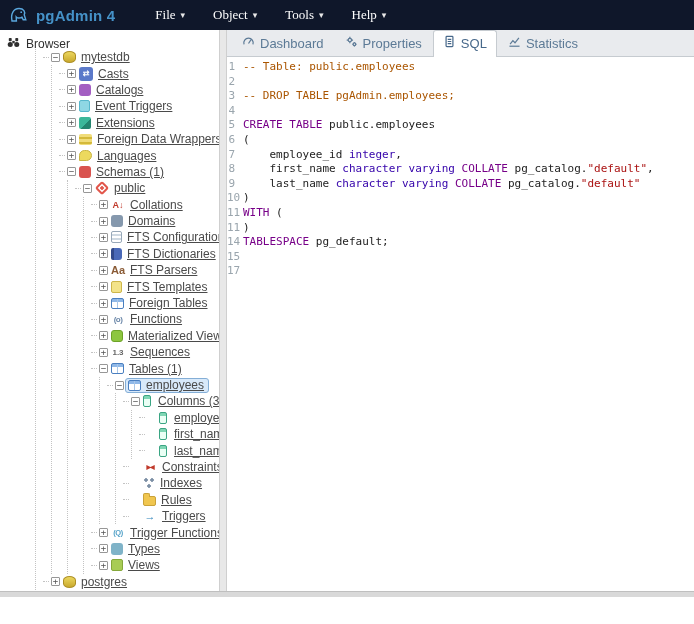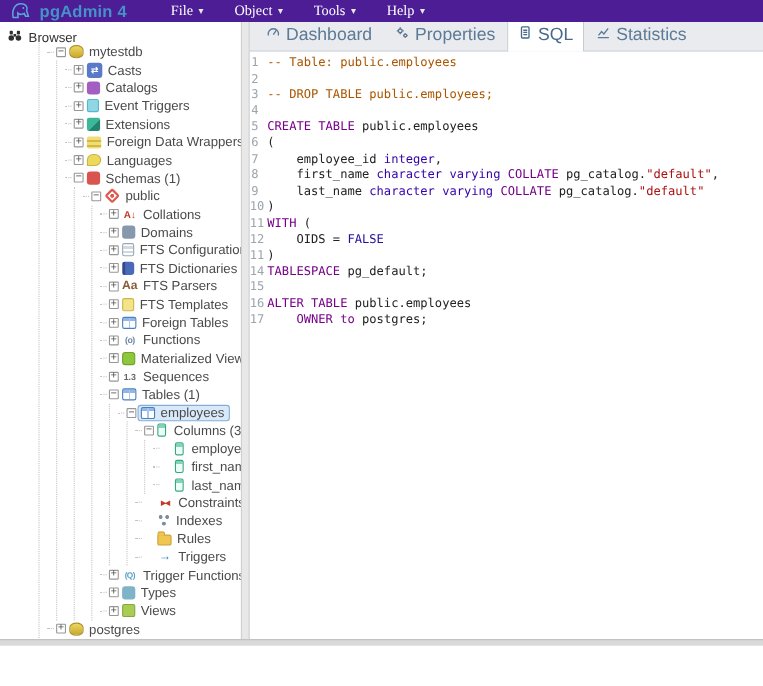--- a/index.html
+++ b/index.html
@@ -1,21 +1,21 @@
 <!DOCTYPE html>
 <html><head>
 <meta charset="utf-8">
 <style>
   * { margin:0; padding:0; box-sizing:border-box; }
   html,body { width:694px; height:624px; overflow:hidden; background:#fff;
               font-family:"Liberation Sans", sans-serif; }
   .app { width:694px; height:624px; display:flex; flex-direction:column; background:#fff; }
 
   
-  .titlebar { height:20px; background:#4c1d95; display:flex; align-items:center; padding-left:8px; flex:none; }
+  .titlebar { height:30px; background:#0f172a; display:flex; align-items:center; padding-left:8px; flex:none; }
   .logo { width:22px; height:22px; display:inline-flex; margin-right:6px; }
   .apptitle { color:#4592c8; font-size:15px; font-weight:bold; letter-spacing:.2px; }
   .menus { display:flex; margin-left:26px; }
   .menu { background:none; border:none; color:#fff; font-size:13px; font-family:Liberation Serif, serif;
           display:inline-flex; align-items:center; gap:5px; padding:4px 14px; cursor:pointer; }
   .menu .caret { font-size:9px; color:#e8e8e8; }
 
   
   .workspace { display:flex; height:561px; flex:none; }
   .sidebar { width:219px; flex:none; background:#fff; display:flex; flex-direction:column; overflow:hidden; }
@@ -26,21 +26,21 @@
                     padding-left:7px; font-size:12px; color:#2f2f2f; background:#fff; }
 
   
   .tree { flex:1; overflow:hidden; padding-left:27px; margin-top:-8px; font-size:12px; color:#4a4a4a; }
   .row { display:flex; align-items:center; height:16.4px; white-space:nowrap; cursor:pointer; }
   .row::before { content:""; width:6px; border-top:1px dotted #c3c3c3; margin-right:2px; flex:none; }
   .tw { width:9px; height:9px; flex:none; border:1px solid #979797; border-radius:1px; background:#fff;
         color:#555; font:400 9px/7px "DejaVu Sans Mono", monospace; text-align:center; margin-right:3px; }
   .sp { width:12px; flex:none; }
   .kids { margin-left:8px; padding-left:7px; border-left:1px dotted #c3c3c3; }
-  .lbl { padding-left:1px; }
+  .lbl { padding-left:1px;text-decoration:underline; }
   .selbox { display:inline-flex; align-items:center; background:#d8e9fa; border:1px solid #84aed6;
             border-radius:3px; padding:0 4px 0 2px; height:15px; margin-left:-2px; }
 
   
   .ti { width:14px; height:14px; margin-right:4px; flex:none; display:inline-flex; align-items:center;
         justify-content:center; font:700 8px "Liberation Sans", sans-serif; }
   .ti-database { width:13px; height:12px; background:linear-gradient(#ecd75e,#c9a92e); border:1px solid #ad8f25; border-radius:50%/35%; }
   .ti-casts { background:#5b79c9; border-radius:3px; color:#fff; font-size:8px; }
   .ti-catalogs { background:#a35ec2; border-radius:3px; width:12px; height:12px; }
   .ti-event-triggers { background:#8fd7e4; border:1px solid #58b7cc; border-radius:2px; width:11px; height:12px; }
@@ -75,21 +75,21 @@
   .ti-folder::before { content:""; position:absolute; top:-4px; left:-1px; width:5px; height:3px;
                background:#f0c64f; border:1px solid #caa239; border-bottom:none; border-radius:2px 2px 0 0; }
   .ti-triggers { color:#2980b9; font-size:11px; font-weight:bold; }
   .ti-trigger-functions { color:#56a3c9; font-size:7.5px; letter-spacing:-.5px; }
   .ti-types { background:#7fb3c8; border-radius:3px; width:12px; height:12px; }
   .ti-views { background:#a8cc55; border:1px solid #85a83b; border-radius:2px; width:12px; height:12px; }
 
   
   .tabbar { height:27px; flex:none; background:#e9ebee; border-bottom:1px solid #c6cbd0;
             display:flex; align-items:flex-end; padding:3px 0 0 5px; }
-  .tab { display:inline-flex; align-items:center; gap:5px; font-family:inherit; font-size:16px; color:#5c7a96;
+  .tab { display:inline-flex; align-items:center; gap:5px; font-family:inherit; font-size:13px; color:#5c7a96;
          background:none; border:1px solid transparent; border-bottom:none; padding:4px 9px 5px; margin-right:1px;
          border-radius:3px 3px 0 0; cursor:pointer; }
   .tab.active { background:#fff; border-color:#c6cbd0; color:#47688a; margin-bottom:-1px; padding-bottom:6px; }
   .tab svg { flex:none; }
 
   
   .code { flex:1; background:#fff; padding-top:3px; overflow:hidden;
           font:11px/14.6px "DejaVu Sans Mono", monospace; color:#222; }
   .cl { display:flex; height:14.6px; }
   .ln { width:16px; flex:none; text-align:right; color:#9aa5ad; padding-right:8px; }
@@ -373,21 +373,21 @@
           <div class="cl">
             <span class="ln">1</span>
             <span class="ct"><span class="tok-com">-- Table: public.employees</span></span>
           </div>
           <div class="cl">
             <span class="ln">2</span>
             <span class="ct"></span>
           </div>
           <div class="cl">
             <span class="ln">3</span>
-            <span class="ct"><span class="tok-com">-- DROP TABLE public.employees;</span></span>
+            <span class="ct"><span class="tok-com">-- DROP TABLE pgAdmin.employees;</span></span>
           </div>
           <div class="cl">
             <span class="ln">4</span>
             <span class="ct"></span>
           </div>
           <div class="cl">
             <span class="ln">5</span>
             <span class="ct"><span class="tok-kw">CREATE TABLE</span><span class="tok-pl"> public.employees</span></span>
           </div>
           <div class="cl">
@@ -408,42 +408,33 @@
           </div>
           <div class="cl">
             <span class="ln">10</span>
             <span class="ct"><span class="tok-pl">)</span></span>
           </div>
           <div class="cl">
             <span class="ln">11</span>
             <span class="ct"><span class="tok-kw">WITH</span><span class="tok-pl"> (</span></span>
           </div>
           <div class="cl">
-            <span class="ln">12</span>
-            <span class="ct"><span class="tok-pl">    OIDS = </span><span class="tok-atom">FALSE</span></span>
-          </div>
-          <div class="cl">
             <span class="ln">11</span>
             <span class="ct"><span class="tok-pl">)</span></span>
           </div>
           <div class="cl">
             <span class="ln">14</span>
             <span class="ct"><span class="tok-kw">TABLESPACE</span><span class="tok-pl"> pg_default;</span></span>
           </div>
           <div class="cl">
             <span class="ln">15</span>
             <span class="ct"></span>
           </div>
           <div class="cl">
-            <span class="ln">16</span>
-            <span class="ct"><span class="tok-kw">ALTER TABLE</span><span class="tok-pl"> public.employees</span></span>
-          </div>
-          <div class="cl">
             <span class="ln">17</span>
-            <span class="ct"><span class="tok-pl">    </span><span class="tok-kw">OWNER</span><span class="tok-pl"> </span><span class="tok-kw">to</span><span class="tok-pl"> postgres;</span></span>
           </div>
         </div>
     </section>
 
   </div>
 
   <div class="bottombar"></div>
 </div>
 
 </body></html>

